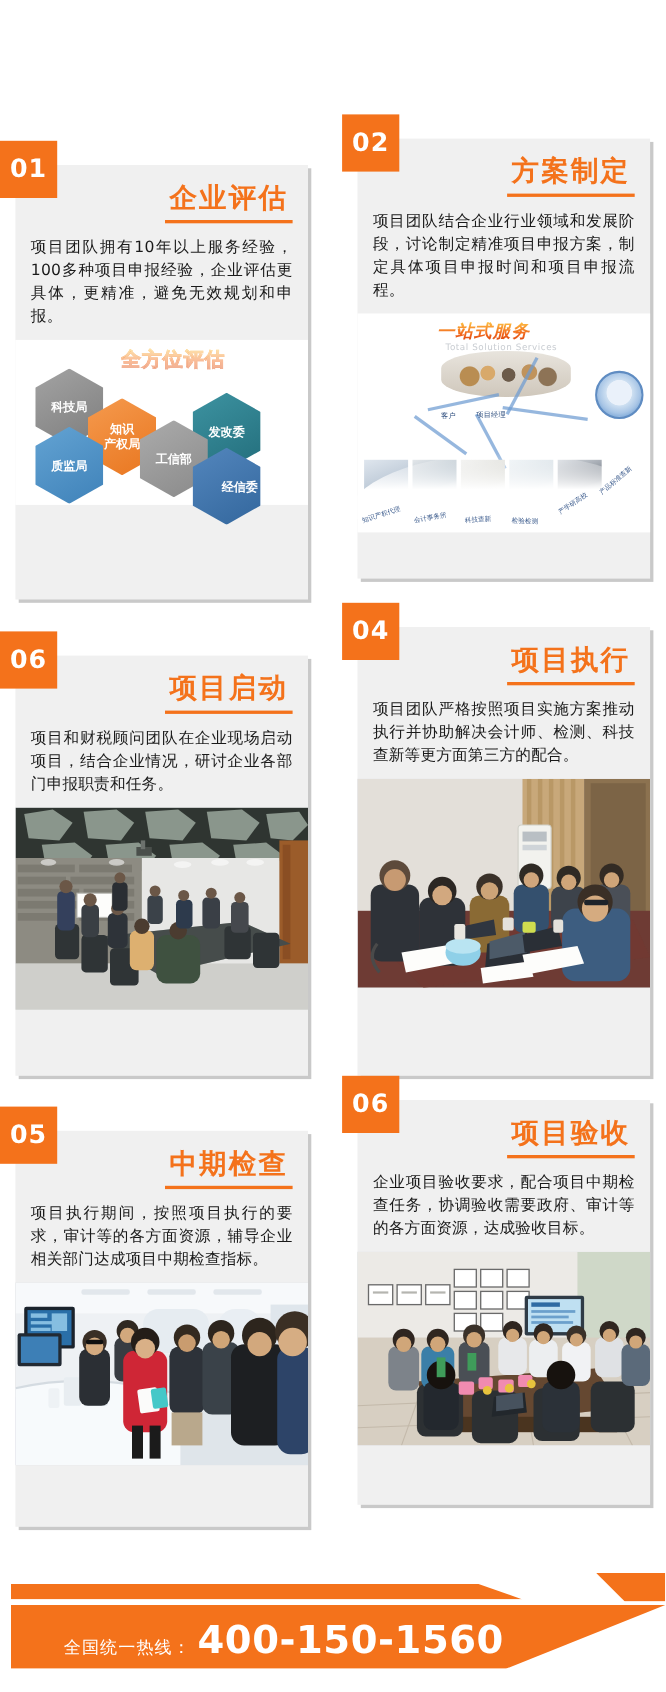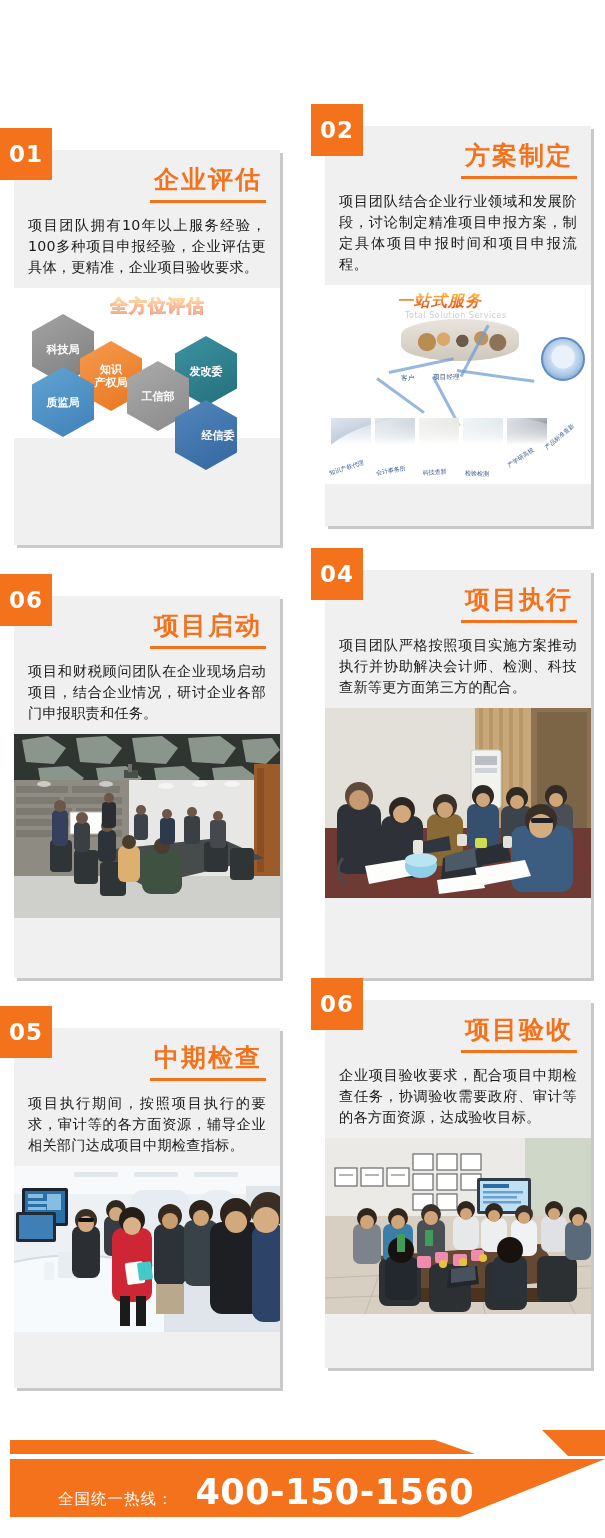--- a/index.html
+++ b/index.html
@@ -157,37 +157,37 @@
     clip-path: polygon(0 0, 595px 0, 450px 58px, 0 58px);
   }
   .ft-wedge {
     position: absolute; left: 420px; top: 30px; width: 185px; height: 26px;
     background: #F4721B;
     -webkit-clip-path: polygon(122px 0, 185px 0, 185px 26px, 148px 26px);
     clip-path: polygon(122px 0, 185px 0, 185px 26px, 148px 26px);
   }
   .ft-text {
     position: absolute; left: 58px; top: 72px; z-index: 4;
-    display: flex; align-items: baseline; gap: 22px;
+    display: flex; align-items: baseline; gap: 6px;
   }
   .ft-text .lbl { color: #fff; font-size: 15.5px; letter-spacing: 1px; }
   .ft-text .num { color: #fff; font-size: 35px; font-weight: bold; letter-spacing: .5px; }
 </style>
 </head>
 <body>
 
 <div class="page">
 
 
   <div class="card left" style="top:150px;height:395px;">
     <div class="badge">01</div>
     <div class="card-head">
       <span class="card-title">企业评估</span>
     </div>
-    <div class="card-body">项目团队拥有10年以上服务经验，100多种项目申报经验，企业评估更具体，更精准，企业项目验收要求。</div>
+    <div class="card-body">项目团队拥有10年以上服务经验，100多种项目申报经验，企业评估更具体，更精准，避免无效规划和申报。</div>
     <div class="card-media">
       <div class="hexwrap">
         <div class="hx-title">全方位评估</div>
         <div class="hex" style="left:18px;top:26px;background:linear-gradient(150deg,#a3a3a3,#7d7d7d);">
             <span>科技局</span>
           </div>
         <div class="hex" style="left:66px;top:53px;background:linear-gradient(150deg,#f59a4e,#e9761f);">
             <span style="white-space:pre-line">知识
 产权局</span>
           </div>
@@ -196,21 +196,21 @@
           </div>
         <div class="hex" style="left:18px;top:79px;background:linear-gradient(150deg,#63a3d3,#3f82b9);">
             <span>质监局</span>
           </div>
         <div class="hex" style="left:113px;top:73px;background:linear-gradient(150deg,#ababab,#8a8a8a);">
             <span>工信部</span>
           </div>
         <div class="hex" style="left:66px;top:104px;background:linear-gradient(150deg,#a2c04a,#7d9c2e;);">
             <span>商务局</span>
           </div>
-        <div class="hex" style="left:161px;top:112px;background:linear-gradient(150deg,#5386bd,#33679d);padding-left:24px;">
+        <div class="hex" style="left:161px;top:98px;background:linear-gradient(150deg,#5386bd,#33679d);padding-left:24px;">
             <span>经信委</span>
           </div>
       </div>
     </div>
   </div>
 
   <div class="card right" style="top:126px;height:400px;">
     <div class="badge up" style="top:-22px;">02</div>
     <div class="card-head">
       <span class="card-title">方案制定</span>

